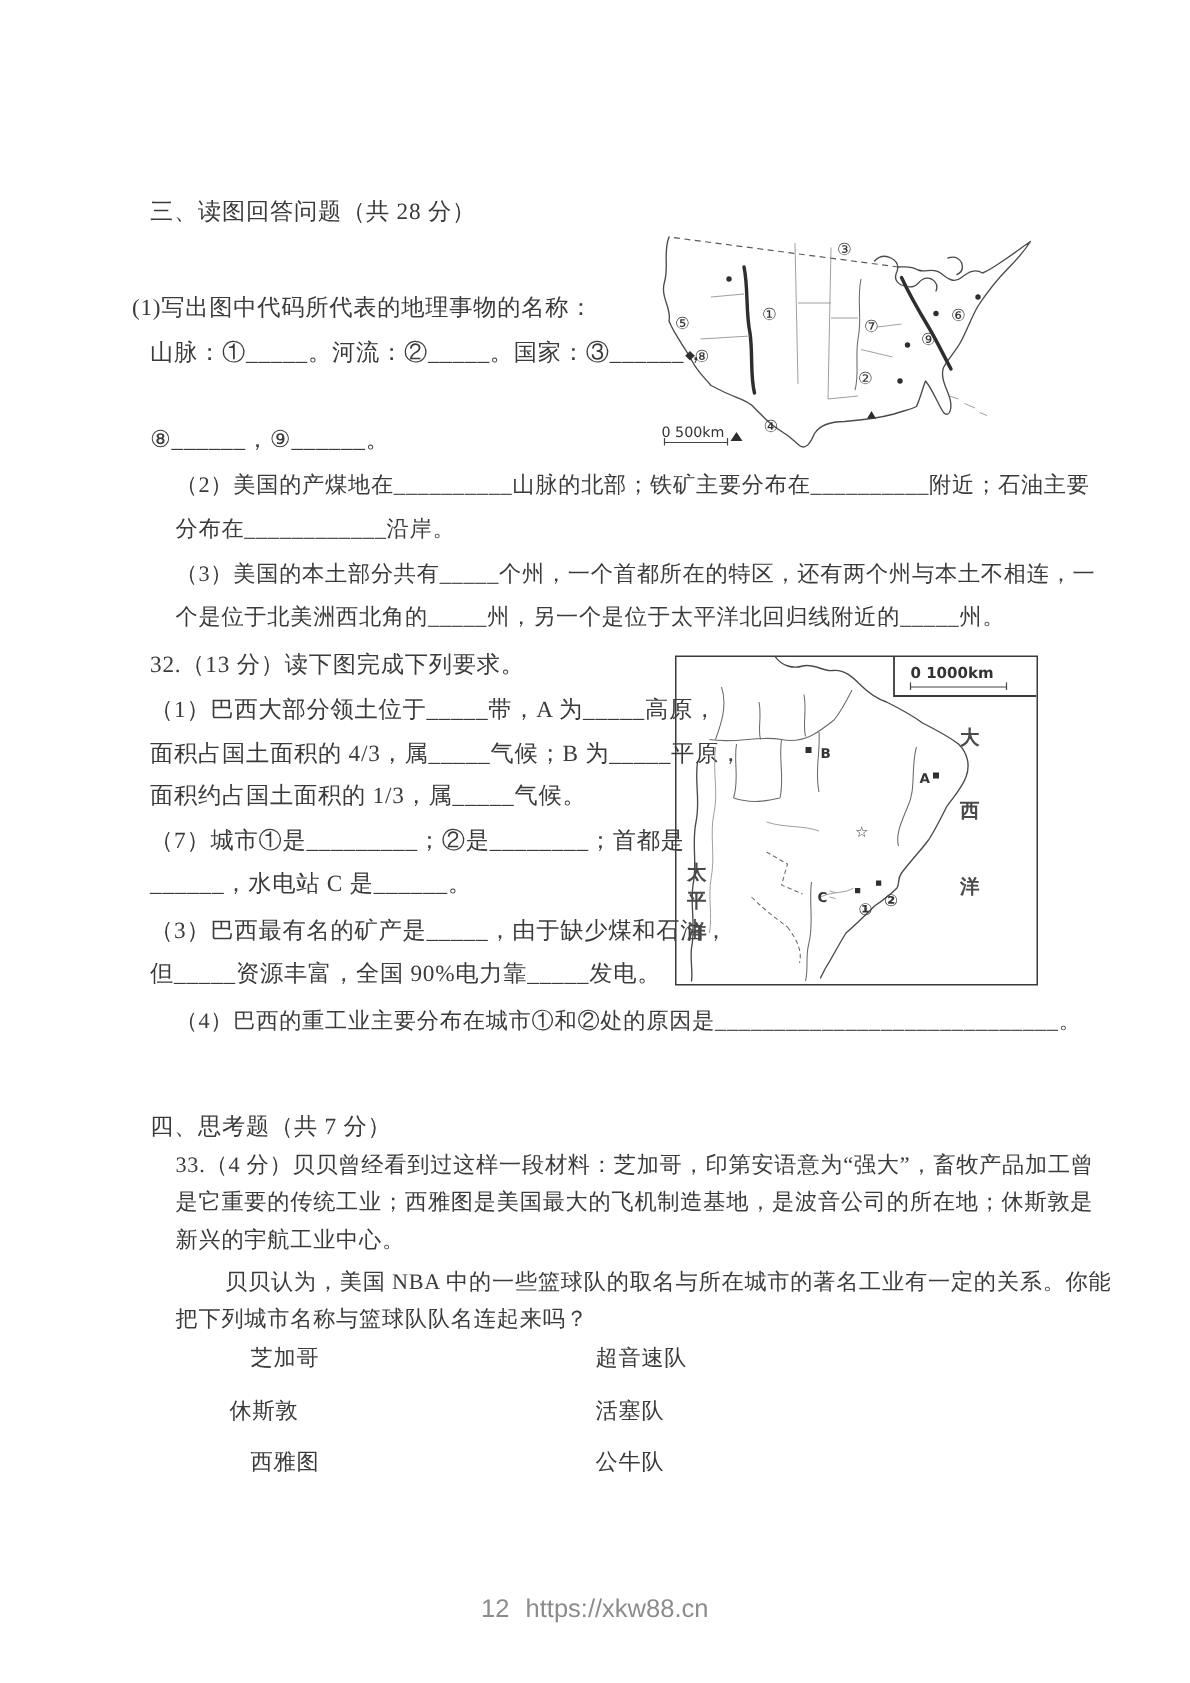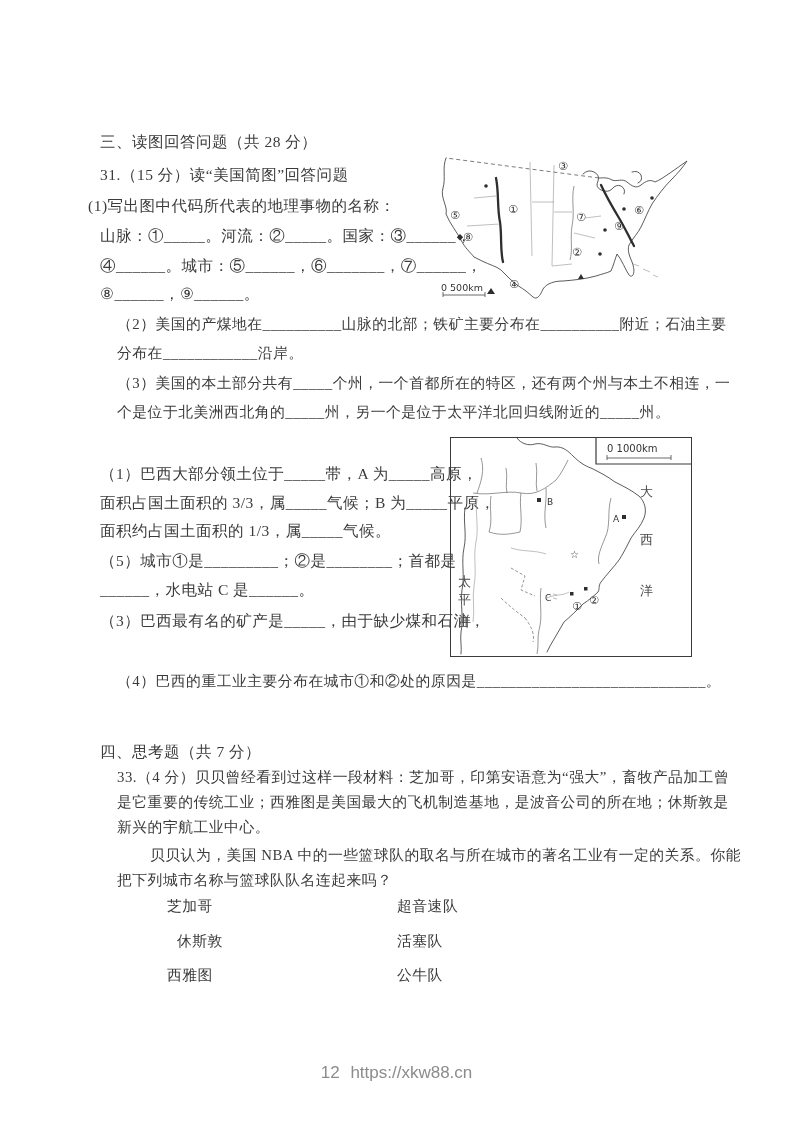--- a/index.html
+++ b/index.html
@@ -14,21 +14,21 @@
   .line{
     position:absolute;
     white-space:nowrap;
     font-size:15px;
     line-height:1;
     letter-spacing:0.5px;
   }
   .narrow{font-size:15.5px;}
   .para{font-size:14.8px;margin-left:17px;}
   .mapbox{position:absolute;}
-  .brazil{border:1.5px solid #3a3a3a;}
+  .brazil{border:1.5px solid #3a3a3a;font-weight:bold;}
   svg .outline{fill:none;stroke:#4a4a4a;stroke-width:0.9;stroke-linecap:round;stroke-linejoin:round;}
   svg .faint{fill:none;stroke:#8a8a8a;stroke-width:0.55;}
   svg .bold{fill:none;stroke:#2e2e2e;stroke-width:2.3;stroke-linecap:round;}
   svg .river{fill:none;stroke:#6a6a6a;stroke-width:0.7;}
   svg .dashed{fill:none;stroke:#5a5a5a;stroke-width:0.8;stroke-dasharray:4 3;}
   svg .dashedf{fill:none;stroke:#6a6a6a;stroke-width:0.7;stroke-dasharray:3 2;}
   svg text{font-family:"DejaVu Sans",sans-serif;fill:#333;}
   .vtext{
     position:absolute;
     writing-mode:vertical-rl;
@@ -43,24 +43,22 @@
   }
   .footer span{margin:12px 3px;}
 </style>
 </head>
 <body>
 
 <div class="page">
 
   <div class="line narrow" style="left:100px;top:134px">三、读图回答问题（共 28 分）</div>
 
-  <div class="line narrow" style="left:100px;top:167px">31.（15 分）读“美国简图”回答问题</div>
   <div class="line narrow" style="left:88px;top:198px">(1)写出图中代码所代表的地理事物的名称：</div>
   <div class="line narrow" style="left:100px;top:228px">山脉：①_____。河流：②_____。国家：③______，</div>
-  <div class="line narrow" style="left:100px;top:258px">④______。城市：⑤______，⑥_______，⑦______，</div>
   <div class="line narrow" style="left:100px;top:286px">⑧______，⑨______。</div>
 
   <div class="line para" style="left:100px;top:317px">（2）美国的产煤地在__________山脉的北部；铁矿主要分布在__________附近；石油主要</div>
   <div class="line para" style="left:100px;top:346px">分布在____________沿岸。</div>
 
   <div class="line para" style="left:100px;top:376px">（3）美国的本土部分共有_____个州，一个首都所在的特区，还有两个州与本土不相连，一</div>
   <div class="line para" style="left:100px;top:405px">个是位于北美洲西北角的_____州，另一个是位于太平洋北回归线附近的_____州。</div>
 
   <div class="mapbox" style="left:433px;top:138px;width:262px;height:168px">
     <svg width="262" height="168" viewBox="0 0 262 168">
@@ -98,26 +96,28 @@
       <text x="130" y="32" font-size="11" text-anchor="middle">③</text>
       <text x="81" y="150" font-size="11" text-anchor="middle">④</text>
       <text x="22" y="81" font-size="11" text-anchor="middle">⑤</text>
       <text x="206" y="76" font-size="11" text-anchor="middle">⑥</text>
       <text x="148" y="83" font-size="11" text-anchor="middle">⑦</text>
       <text x="35" y="103" font-size="11" text-anchor="middle">⑧</text>
       <text x="186" y="92" font-size="11" text-anchor="middle">⑨</text>
     </svg>
   </div>
 
+  <div class="line narrow" style="left:100px;top:436px">32.（13 分）读下图完成下列要求。</div>
   <div class="line narrow" style="left:100px;top:466px">（1）巴西大部分领土位于_____带，A 为_____高原，</div>
-  <div class="line narrow" style="left:100px;top:495px">面积占国土面积的 3/3，属_____气候；B 为_____平原，</div>
+  <div class="line narrow" style="left:100px;top:495px">面积占国土面积的 4/3，属_____气候；B 为_____平原，</div>
   <div class="line narrow" style="left:100px;top:523px">面积约占国土面积的 1/3，属_____气候。</div>
-  <div class="line narrow" style="left:100px;top:553px">（5）城市①是_________；②是________；首都是</div>
+  <div class="line narrow" style="left:100px;top:553px">（7）城市①是_________；②是________；首都是</div>
   <div class="line narrow" style="left:100px;top:582px">______，水电站 C 是______。</div>
   <div class="line narrow" style="left:100px;top:613px">（3）巴西最有名的矿产是_____，由于缺少煤和石油，</div>
+  <div class="line narrow" style="left:100px;top:642px">但_____资源丰富，全国 90%电力靠_____发电。</div>
   <div class="line para" style="left:100px;top:674px">（4）巴西的重工业主要分布在城市①和②处的原因是_____________________________。</div>
 
   <div class="mapbox brazil" style="left:450px;top:437px;width:240px;height:218px">
     <svg width="240" height="218" viewBox="0 0 240 218">
 
       <path d="M145,0 V26 H240" stroke="#3a3a3a" stroke-width="1.2" fill="none"></path>
       <text x="156" y="14" font-size="10">0   1000km</text>
       <path d="M156,20 h64 M156,17 v5 M220,17 v5" stroke="#444" stroke-width="0.8" fill="none"></path>
 
       <path class="outline" d="M66,0 C70,6 78,8 84,6 C92,4 98,10 104,9 C112,8 118,14 122,18 C128,24 134,28 140,30 C148,34 156,38 164,44 C172,48 180,52 188,58 C194,64 196,72 193,80 C190,88 184,94 180,100 C176,108 172,116 168,122 C162,130 156,136 150,144 C147,148 149,151 147,154 C143,158 138,162 132,166 C126,172 120,178 113,184 C108,192 104,200 99,208 L96,214"></path>
@@ -158,21 +158,21 @@
   <div class="line narrow" style="left:100px;top:744px">四、思考题（共 7 分）</div>
 
   <div class="line para" style="left:100px;top:770px">33.（4 分）贝贝曾经看到过这样一段材料：芝加哥，印第安语意为“强大”，畜牧产品加工曾</div>
   <div class="line para" style="left:100px;top:795px">是它重要的传统工业；西雅图是美国最大的飞机制造基地，是波音公司的所在地；休斯敦是</div>
   <div class="line para" style="left:100px;top:820px">新兴的宇航工业中心。</div>
   <div class="line para" style="left:133px;top:848px">贝贝认为，美国 NBA 中的一些篮球队的取名与所在城市的著名工业有一定的关系。你能</div>
   <div class="line para" style="left:100px;top:873px">把下列城市名称与篮球队队名连起来吗？</div>
 
   <div class="line para" style="left:150px;top:899px">芝加哥</div>
   <div class="line para" style="left:380px;top:899px">超音速队</div>
-  <div class="line para" style="left:160px;top:934px">休斯敦</div>
+  <div class="line para" style="left:136px;top:934px">休斯敦</div>
   <div class="line para" style="left:380px;top:934px">活塞队</div>
   <div class="line para" style="left:150px;top:968px">西雅图</div>
   <div class="line para" style="left:380px;top:968px">公牛队</div>
 
   <div class="footer">
     <span>12</span>
     <span>https://xkw88.cn</span>
   </div>
 
 </div>

